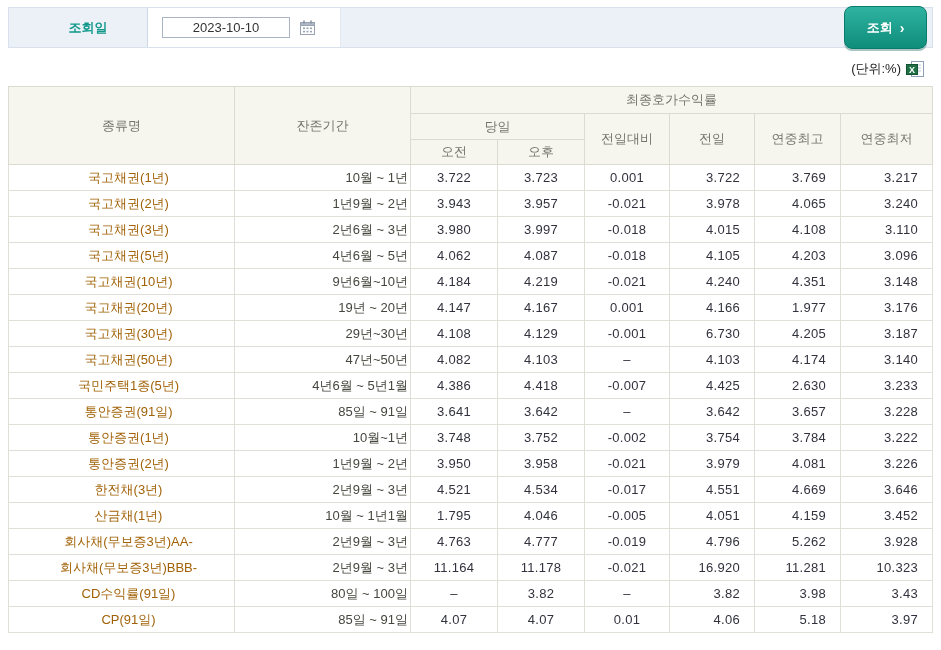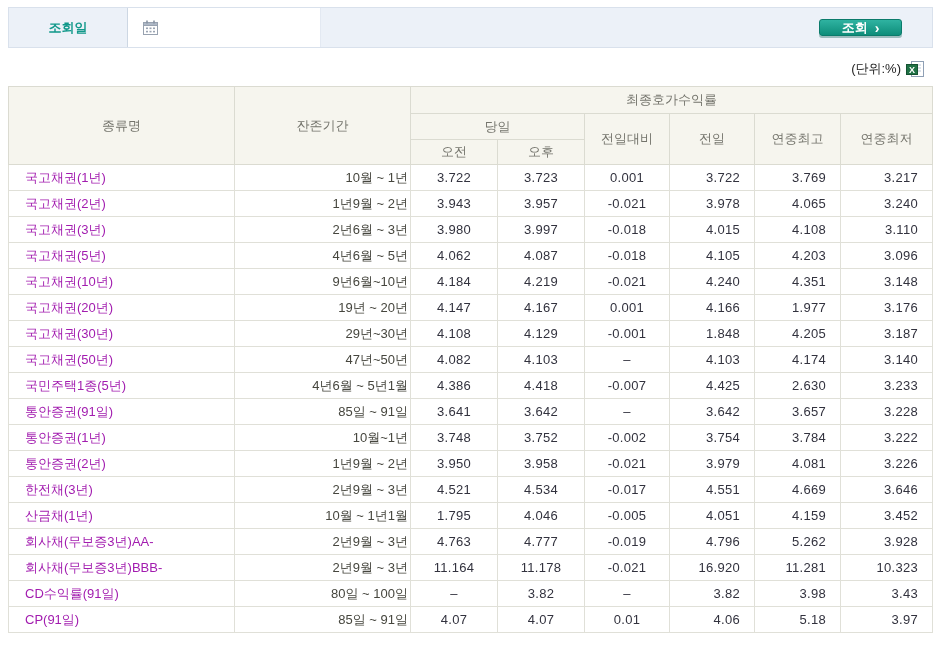--- a/index.html
+++ b/index.html
@@ -13,39 +13,39 @@
   
   .toolbar {
     margin: 7px 8px 0 8px; height: 41px;
     background: #ecf1f8;
     border: 1px solid #d9e1ec;
     display: flex; align-items: center; justify-content: space-between;
   }
   .toolbar-left { display: flex; align-items: center; height: 100%; }
   .date-label {
     width: 118px; text-align: center;
-    color: #12998b; font-size: 13px; font-weight: bold;
+    color: #12998b; font-size: 13px; font-weight: bold; margin-left: 20px;
   }
   .white-seg {
     height: 100%; background: #fff;
     display: flex; align-items: center; gap: 9px;
     padding: 0 14px; width: 194px;
     border-left: 1px solid #cdd7e3; border-right: 1px solid #e3e9f2;
   }
   .date-input {
     width: 128px; height: 21px;
     border: 1px solid #a9b4c2; background: #fff;
     font-size: 13px; font-family: inherit; text-align: center; color: #333;
     padding: 0;
   }
   .icon-btn { background: none; border: 0; padding: 0; line-height: 0; cursor: pointer; }
   .search-btn {
-    margin-right: 30px; width: 83px; height: 17px;
+    margin-right: 5px; width: 83px; height: 43px;
     background: linear-gradient(#2fb3a1, #0e8d7a);
-    border: 1px solid #0b7b6b; border-radius: 3px;
+    border: 1px solid #0b7b6b; border-radius: 8px;
     box-shadow: 0 2px 0 rgba(10, 90, 80, 0.35);
     color: #fff; font-size: 13px; font-weight: bold; font-family: inherit;
     display: flex; align-items: center; justify-content: center; gap: 7px;
     cursor: pointer;
   }
   .search-btn .arrow { font-size: 14px; line-height: 1; }
 
   
   .unit-row {
     display: flex; justify-content: flex-end; align-items: center;
@@ -64,33 +64,34 @@
     border: 1px solid #dbdbd1; padding: 0 4px;
   }
   .grid thead tr:nth-child(1) th { height: 27px; }
   .grid thead tr:nth-child(2) th { height: 26px; }
   .grid thead tr:nth-child(3) th { height: 25px; }
   .grid td {
     border: 1px solid #e0e0d8; font-size: 13px;
     height: 26px; padding: 0 2px; color: #32323e;
     white-space: nowrap; overflow: hidden;
   }
-  td.name   { text-align: left;  padding-left: 16px;  color: #a21caf; }
+  td.name   { text-align: center;  padding-left: 16px;  color: #a16207; }
   td.period { text-align: right; color: #46463e; }
   td.num    { text-align: center; letter-spacing: 0.3px; }
   td.numr   { text-align: right; padding-right: 14px; letter-spacing: 0.3px; }
   .up { color: #e03b1f; }
 </style>
 </head>
 <body>
 
 <div class="toolbar">
   <div class="toolbar-left">
     <span class="date-label">조회일</span>
     <div class="white-seg">
+      <input class="date-input" type="text" value="2023-10-10" style="">
       <button class="icon-btn" aria-label="calendar">
         <svg width="17" height="16" viewBox="0 0 17 16">
           <rect x="1.5" y="2.5" width="14" height="12" fill="#ffffff" stroke="#98a2b0"></rect>
           <rect x="1.5" y="2.5" width="14" height="3" fill="#aeb8c6" stroke="#98a2b0"></rect>
           <line x1="5" y1="0.5" x2="5" y2="3.5" stroke="#8893a3" stroke-width="1.6"></line>
           <line x1="12" y1="0.5" x2="12" y2="3.5" stroke="#8893a3" stroke-width="1.6"></line>
           <g fill="#9aa4b2">
             <rect x="4" y="7.5" width="2" height="1.6"></rect>
               <rect x="7.5" y="7.5" width="2" height="1.6"></rect>
               <rect x="11" y="7.5" width="2" height="1.6"></rect>
@@ -218,21 +219,21 @@
         <td class="numr">1.977</td>
         <td class="numr">3.176</td>
       </tr>
 
       <tr>
         <td class="name">국고채권(30년)</td>
         <td class="period">29년~30년</td>
         <td class="num">4.108</td>
         <td class="num">4.129</td>
         <td class="num">-0.001</td>
-        <td class="numr">1.848</td>
+        <td class="numr">6.730</td>
         <td class="numr">4.205</td>
         <td class="numr">3.187</td>
       </tr>
 
       <tr>
         <td class="name">국고채권(50년)</td>
         <td class="period">47년~50년</td>
         <td class="num">4.082</td>
         <td class="num">4.103</td>
         <td class="num">–</td>

